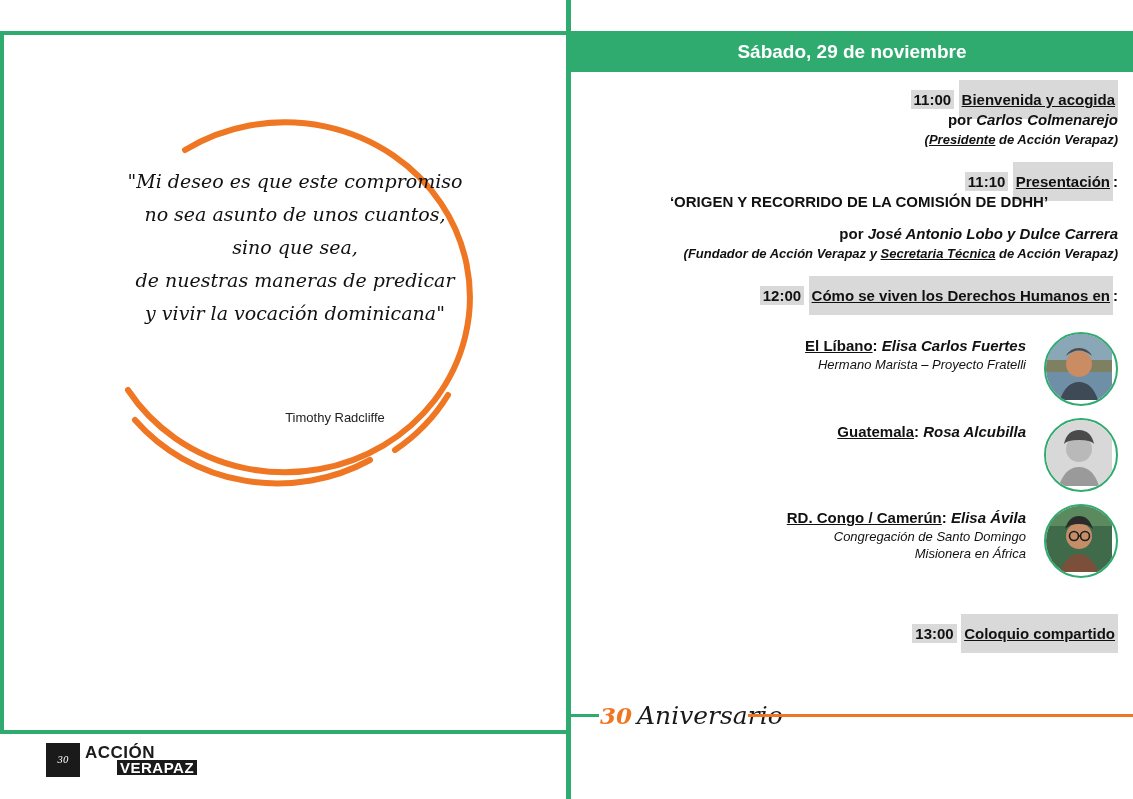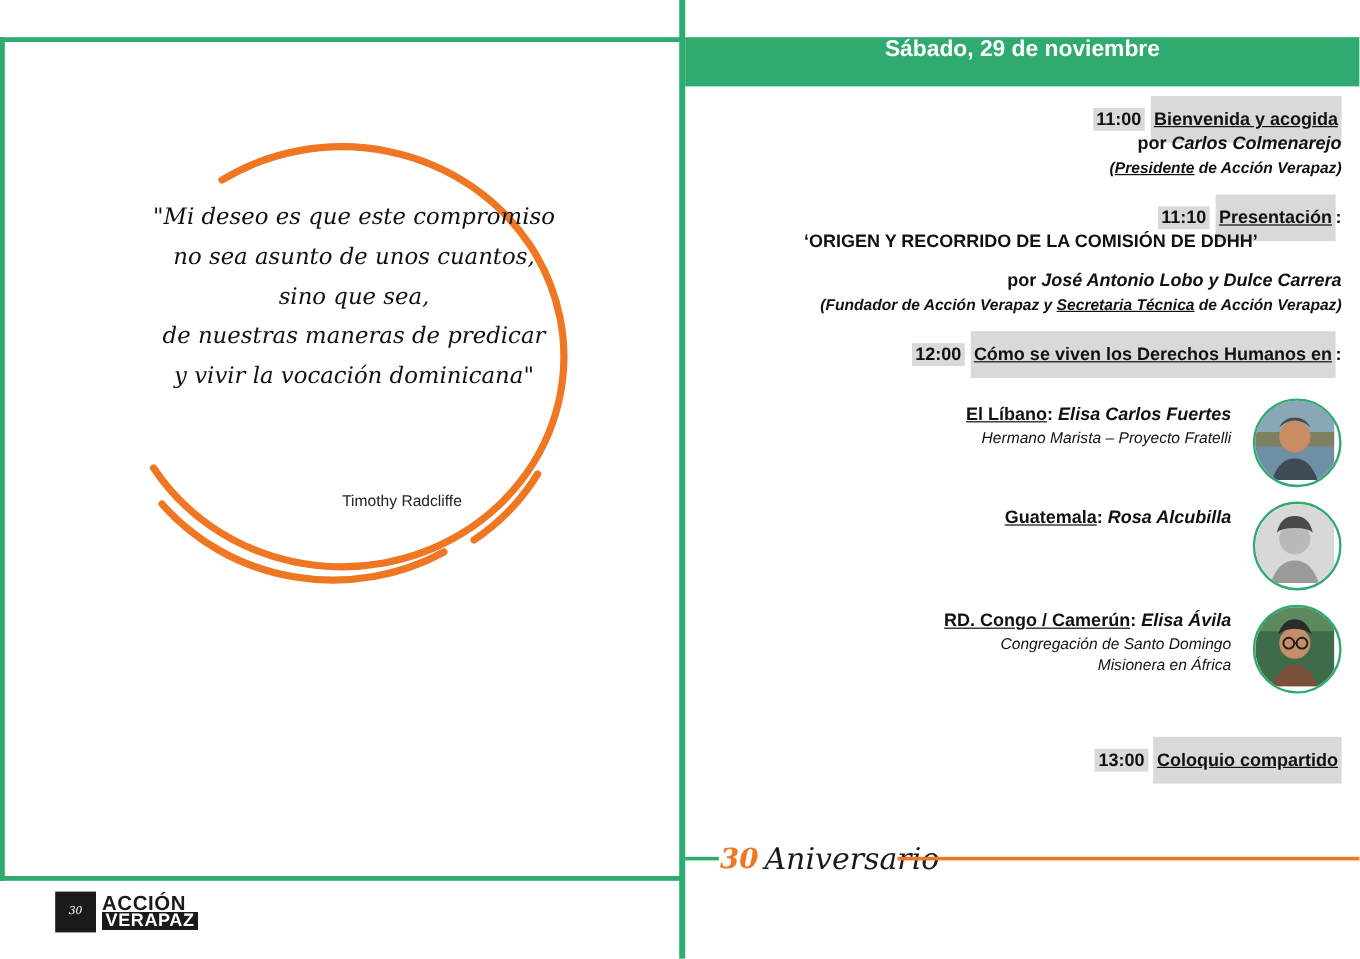--- a/index.html
+++ b/index.html
@@ -58,30 +58,30 @@
     display:flex;align-items:center;justify-content:center;
   }
   .logo-mark-inner{
     color:#fff;font-size:9px;font-family:"DejaVu Serif",serif;font-style:italic;line-height:10px;text-align:center;
   }
   .logo-text{margin-left:5px;line-height:15px;}
   .logo-text .l1{
     font-size:17px;font-weight:bold;color:#1a1a1a;letter-spacing:.5px;
   }
   .logo-text .l2{
-    font-size:15px;font-weight:bold;color:#ffffff;background:#1a1a1a;padding:0 3px;letter-spacing:.5px;display:inline-block;
+    font-size:15px;font-weight:bold;color:#ffffff;background:#1a1a1a;padding:0 3px;letter-spacing:.5px;display:inline-block;margin-left:32px;
   }
 
   
   .day-header{
     position:absolute;left:571px;top:31px;width:562px;height:41px;
     background:#2fab70;
     color:#ffffff;
     font-size:19px;font-weight:bold;
-    display:flex;align-items:flex-start;justify-content:center;
+    display:flex;align-items:center;justify-content:center;
   }
 
   
   .agenda{
     position:absolute;left:600px;top:90px;width:518px;
     color:#111;
   }
   .blk{margin-bottom:0px;}
   .line{line-height:20px;}
   .r{text-align:right;}

